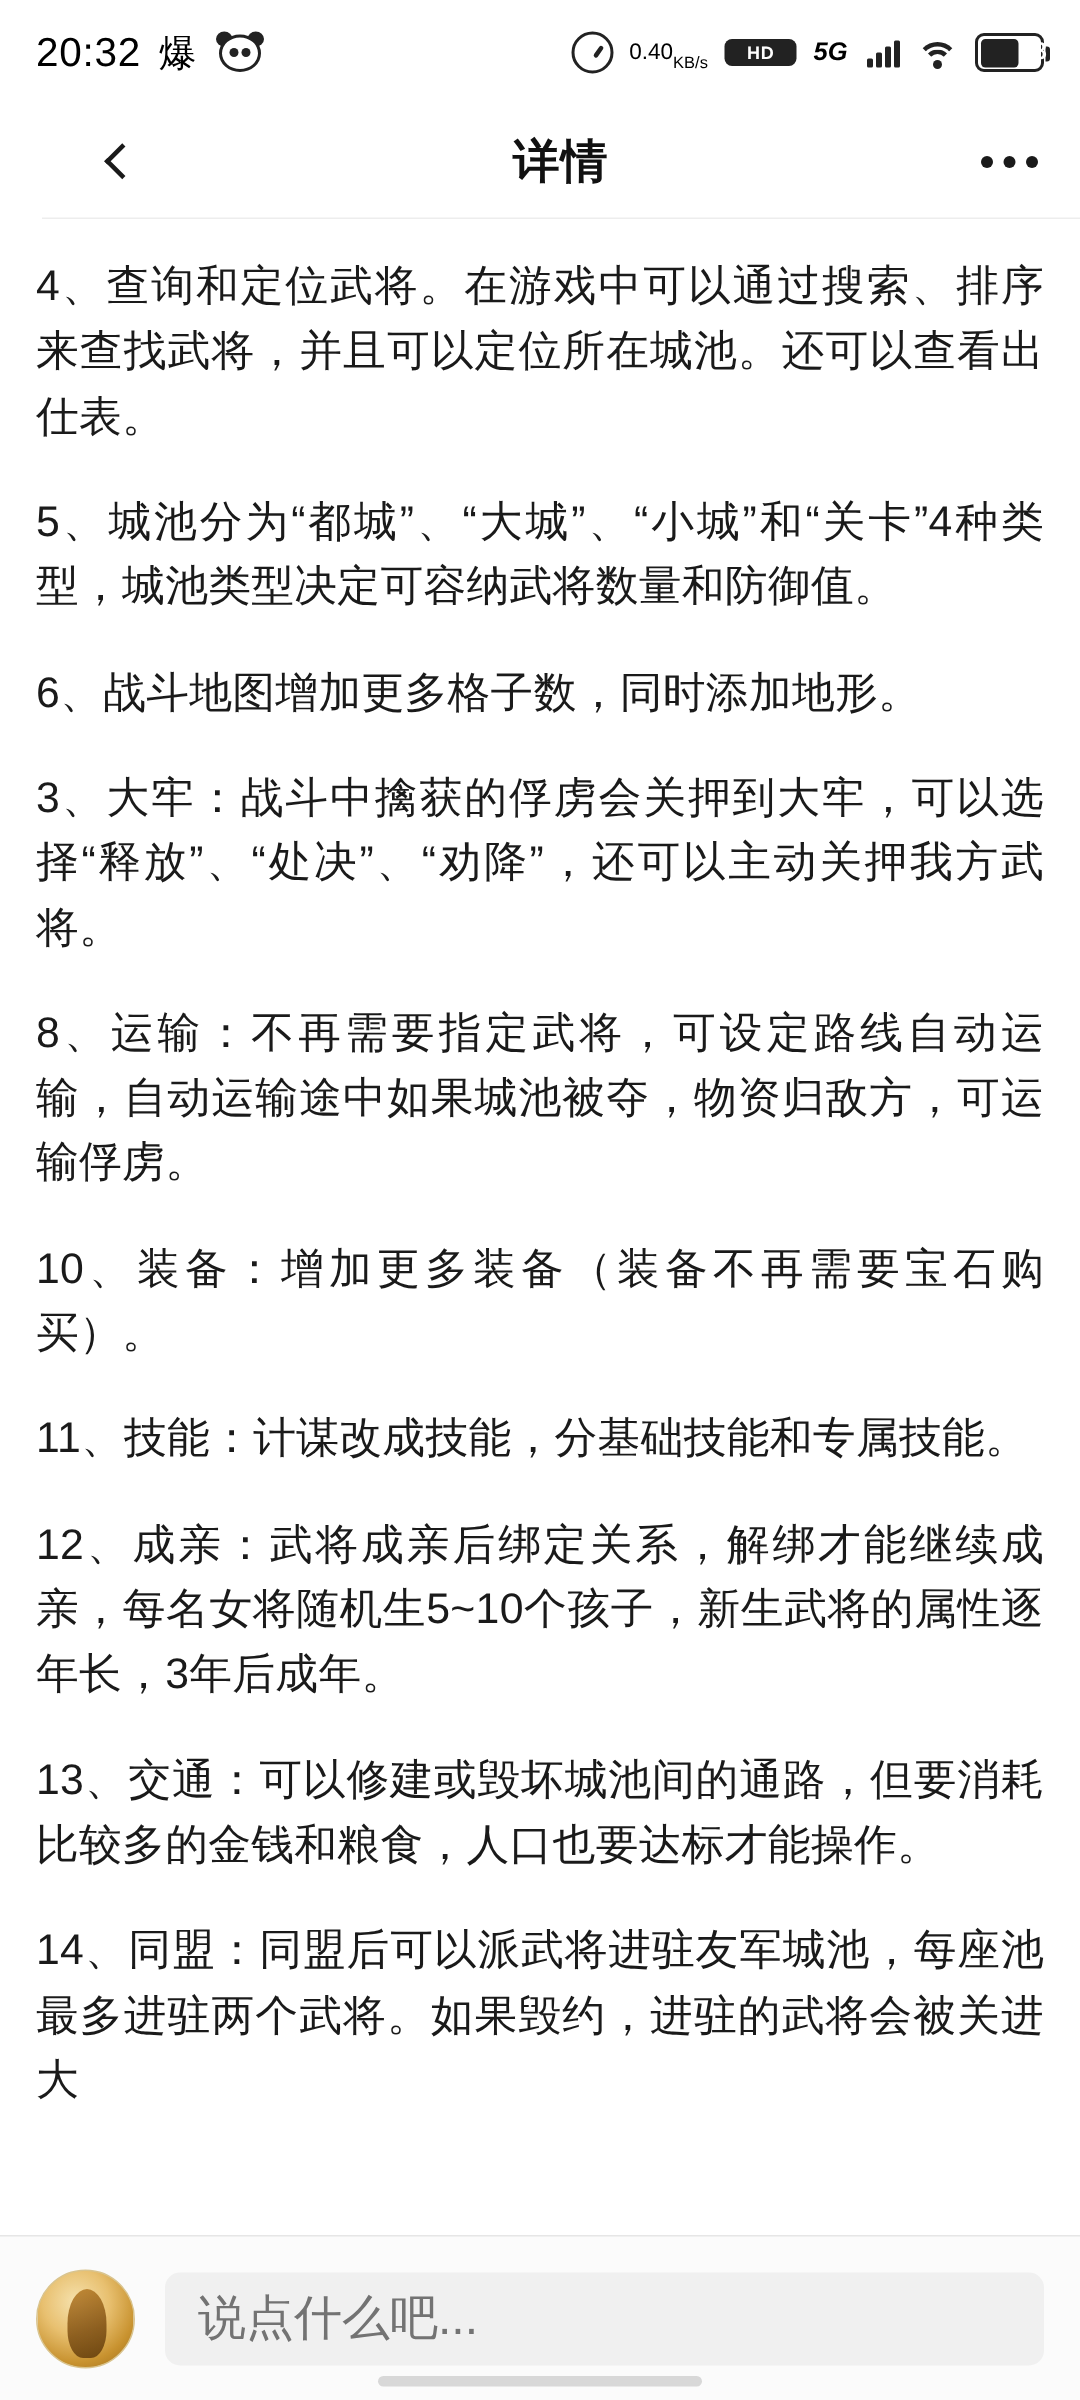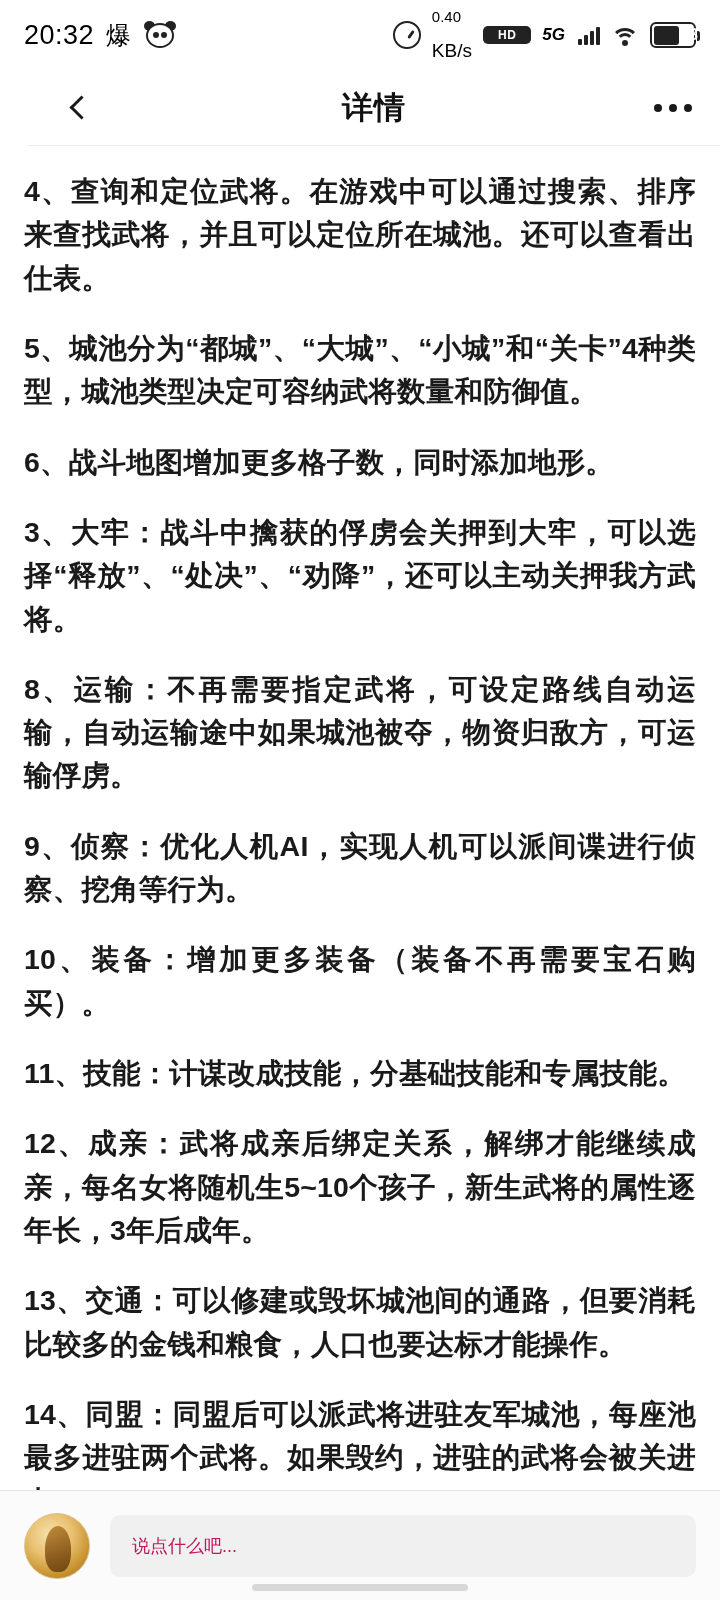--- a/index.html
+++ b/index.html
@@ -92,25 +92,26 @@
     position: absolute;
     left: 12px; top: 6px;
     width: 2.5px; height: 9px;
     background: #222;
     transform: rotate(35deg);
     transform-origin: bottom center;
     border-radius: 2px;
   }
   .speed-text {
     display: flex;
-    flex-direction: column;
+    flex-direction: row;
     line-height: 1.05;
+    align-items: center;
   }
   .speed-text .v { font-size: 15px; color: #000; }
-  .speed-text .u { font-size: 19px; color: #000; margin-top: 16px; }
+  .speed-text .u { font-size: 11px; color: #000; margin-top: 16px; }
   .badge-hd {
     background: #222;
     color: #fff;
     font-size: 12px;
     font-weight: bold;
     border-radius: 5px;
     padding: 2px 15px;
     letter-spacing: 0.5px;
   }
   .sig-group {
@@ -232,21 +233,20 @@
     border-radius: 50%;
     display: block;
   }
 
   
   .content {
     flex: 1 1 auto;
     overflow: hidden;
     padding: 20px 24px 0 24px;
     position: relative;
-    font-weight: bold;
   }
   .para {
     font-size: 28.5px;
     line-height: 1.52;
     color: #1a1a1a;
     margin-bottom: 27px;
     text-align: justify;
     letter-spacing: 0.2px;
     font-family: "Liberation Sans", "DejaVu Sans", sans-serif;
   }
@@ -283,22 +283,22 @@
     opacity: 0.85;
   }
   .comment-input {
     flex: 1 1 auto;
     height: 62px;
     background: #f0f0f0;
     border-radius: 10px;
     display: flex;
     align-items: center;
     padding: 0 22px;
-    font-size: 18px;
-    color: #be185d;
+    font-size: 32px;
+    color: #737373;
   }
   .home-indicator {
     position: absolute;
     bottom: 9px;
     left: 50%;
     transform: translateX(-50%);
     width: 216px;
     height: 7px;
     border-radius: 4px;
     background: #d8d8d8;
@@ -360,21 +360,20 @@
         <i></i>
     </div>
   </div>
 
   <div class="content">
     <p class="para">4、查询和定位武将。在游戏中可以通过搜索、排序来查找武将，并且可以定位所在城池。还可以查看出仕表。</p>
     <p class="para">5、城池分为“都城”、“大城”、“小城”和“关卡”4种类型，城池类型决定可容纳武将数量和防御值。</p>
     <p class="para">6、战斗地图增加更多格子数，同时添加地形。</p>
     <p class="para">3、大牢：战斗中擒获的俘虏会关押到大牢，可以选择“释放”、“处决”、“劝降”，还可以主动关押我方武将。</p>
     <p class="para">8、运输：不再需要指定武将，可设定路线自动运输，自动运输途中如果城池被夺，物资归敌方，可运输俘虏。</p>
-    <p class="para">9、侦察：优化人机AI，实现人机可以派间谍进行侦察、挖角等行为。</p>
     <p class="para">10、装备：增加更多装备（装备不再需要宝石购买）。</p>
     <p class="para">11、技能：计谋改成技能，分基础技能和专属技能。</p>
     <p class="para">12、成亲：武将成亲后绑定关系，解绑才能继续成亲，每名女将随机生5~10个孩子，新生武将的属性逐年长，3年后成年。</p>
     <p class="para">13、交通：可以修建或毁坏城池间的通路，但要消耗比较多的金钱和粮食，人口也要达标才能操作。</p>
     <p class="para">14、同盟：同盟后可以派武将进驻友军城池，每座池最多进驻两个武将。如果毁约，进驻的武将会被关进大</p>
   </div>
 
   <div class="comment-bar">
     <div class="avatar"></div>
     <div class="comment-input">说点什么吧...</div>

